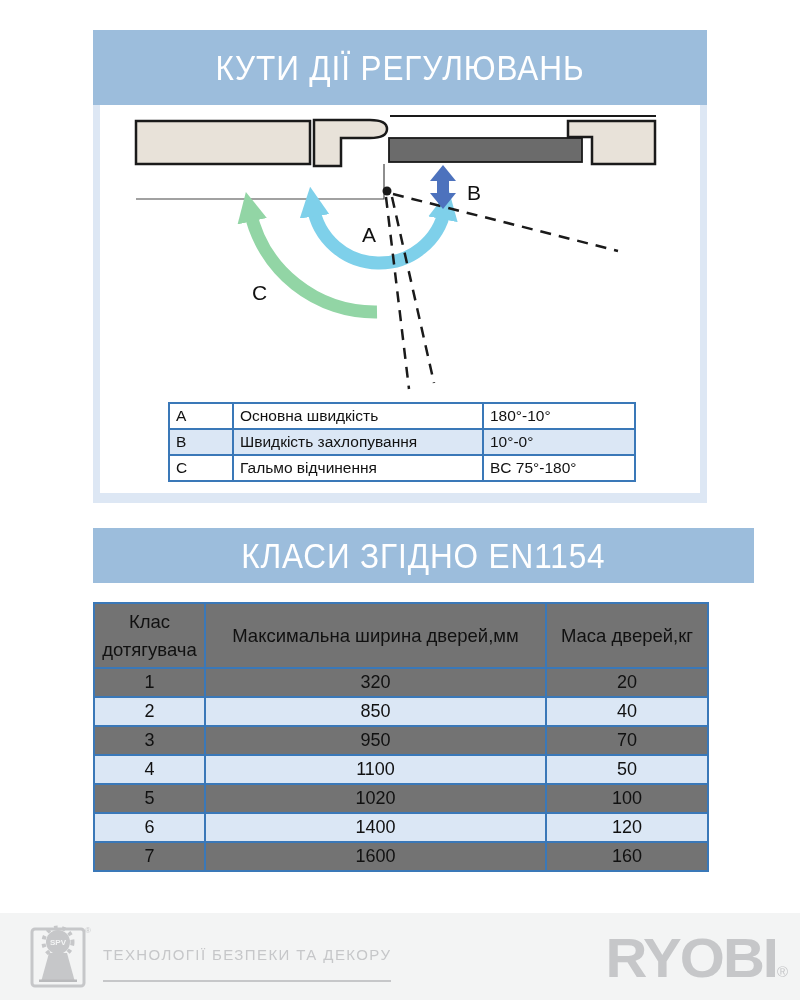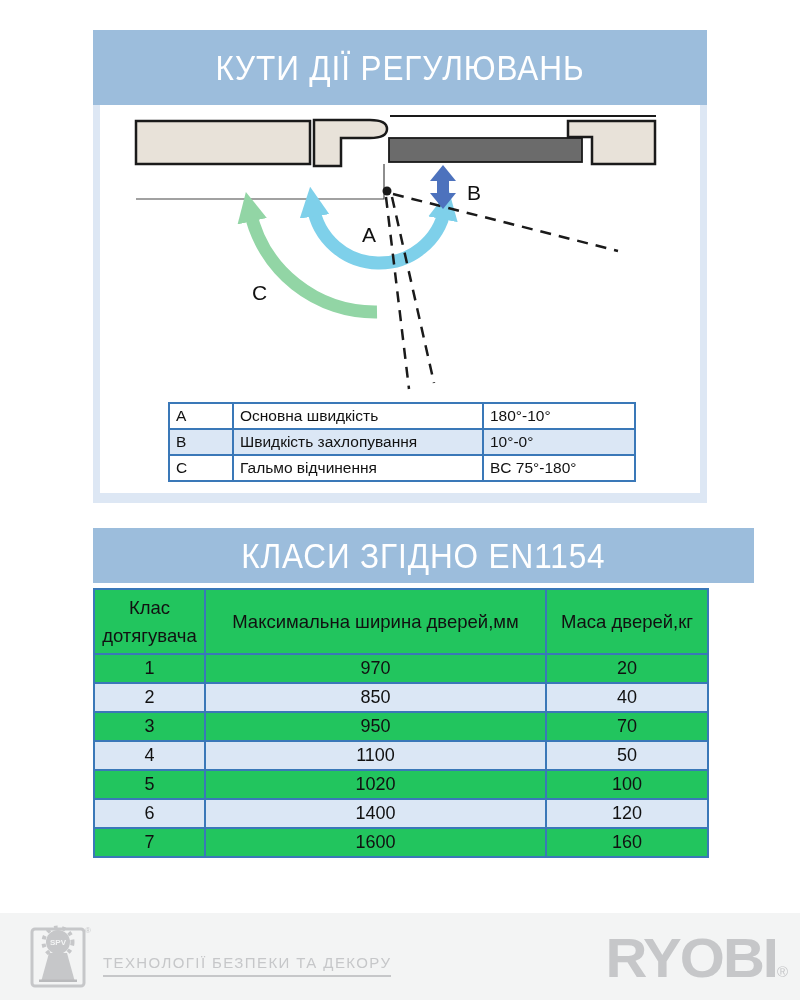--- a/index.html
+++ b/index.html
@@ -40,21 +40,21 @@
     height: 26px; font-size: 15.5px; color: #111;
     padding: 0 4px 0 6px; background: #fff;
   }
   table.angles tr.alt td { background: var(--row_alt_bg); }
 
   
   .sec2 { position: absolute; left: 93px; top: 528px; width: 661px; }
   .sec2 .band { height: 55px; }
   table.classes {
     border-collapse: collapse; table-layout: fixed;
-    width: 614px; margin-top: 5px; background: #22c55e;
+    width: 614px; margin-top: 19px; background: #737373;
   }
   table.classes th, table.classes td {
     border: 2px solid var(--table_border);
     text-align: center; color: #111; font-weight: normal;
   }
   table.classes th { height: 65px; font-size: 18.5px; line-height: 1.5; }
   table.classes td { height: 29px; font-size: 18px; }
   table.classes tr.alt td { background: var(--row_alt_bg); }
 
   
@@ -63,22 +63,22 @@
     background: var(--footer_bg);
   }
   .spv { position: absolute; left: 30px; top: 10px; display: flex; gap: 9px; }
   .spv-text { margin-top: 11px; }
   .spv-name {
     font-size: 28px; color: var(--logo_gray); line-height: 1.05;
     letter-spacing: 0.5px; white-space: nowrap;
   }
   .spv-tagline {
     font-size: 15px; color: var(--logo_gray); letter-spacing: 1.4px;
-    padding-bottom: 4px; border-bottom: 2px solid var(--logo_gray);
-    margin-top: 20px; white-space: nowrap;
+    padding-bottom: 17px; border-bottom: 2px solid var(--logo_gray);
+    margin-top: 12px; white-space: nowrap;
   }
   .ryobi {
     position: absolute; right: 12px; top: 16px;
     color: var(--logo_gray); font-size: 58px; font-weight: 800;
     letter-spacing: -2px; line-height: 1; white-space: nowrap;
     transform: scaleY(0.97);
   }
   .ryobi-reg { font-size: 15px; font-weight: normal; letter-spacing: 0; }
 </style>
 </head>
@@ -166,21 +166,21 @@
     <thead>
       <tr>
         <th>Клас дотягувача</th>
         <th>Максимальна ширина дверей,мм</th>
         <th>Маса дверей,кг</th>
       </tr>
     </thead>
     <tbody>
       <tr>
         <td>1</td>
-        <td>970</td>
+        <td>320</td>
         <td>20</td>
       </tr>
       <tr class="alt">
         <td>2</td>
         <td>850</td>
         <td>40</td>
       </tr>
       <tr>
         <td>3</td>
         <td>950</td>

